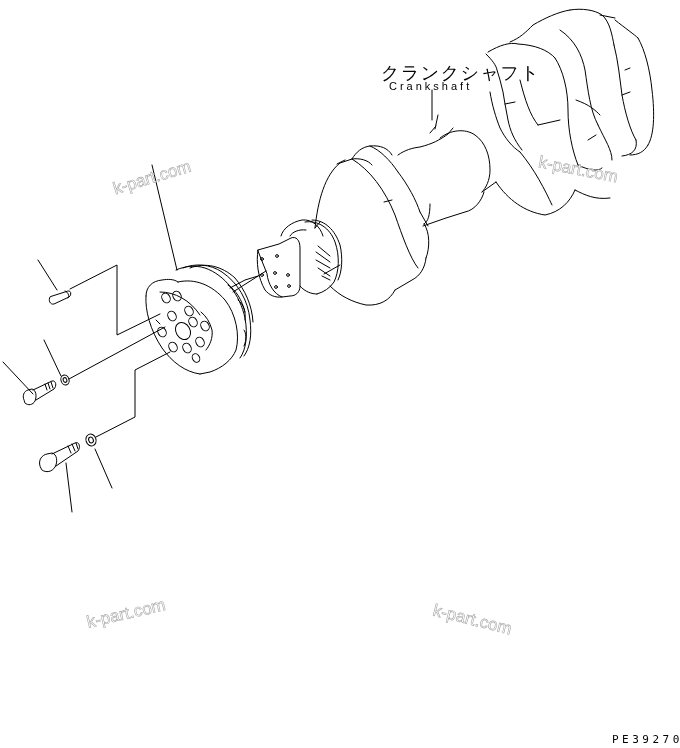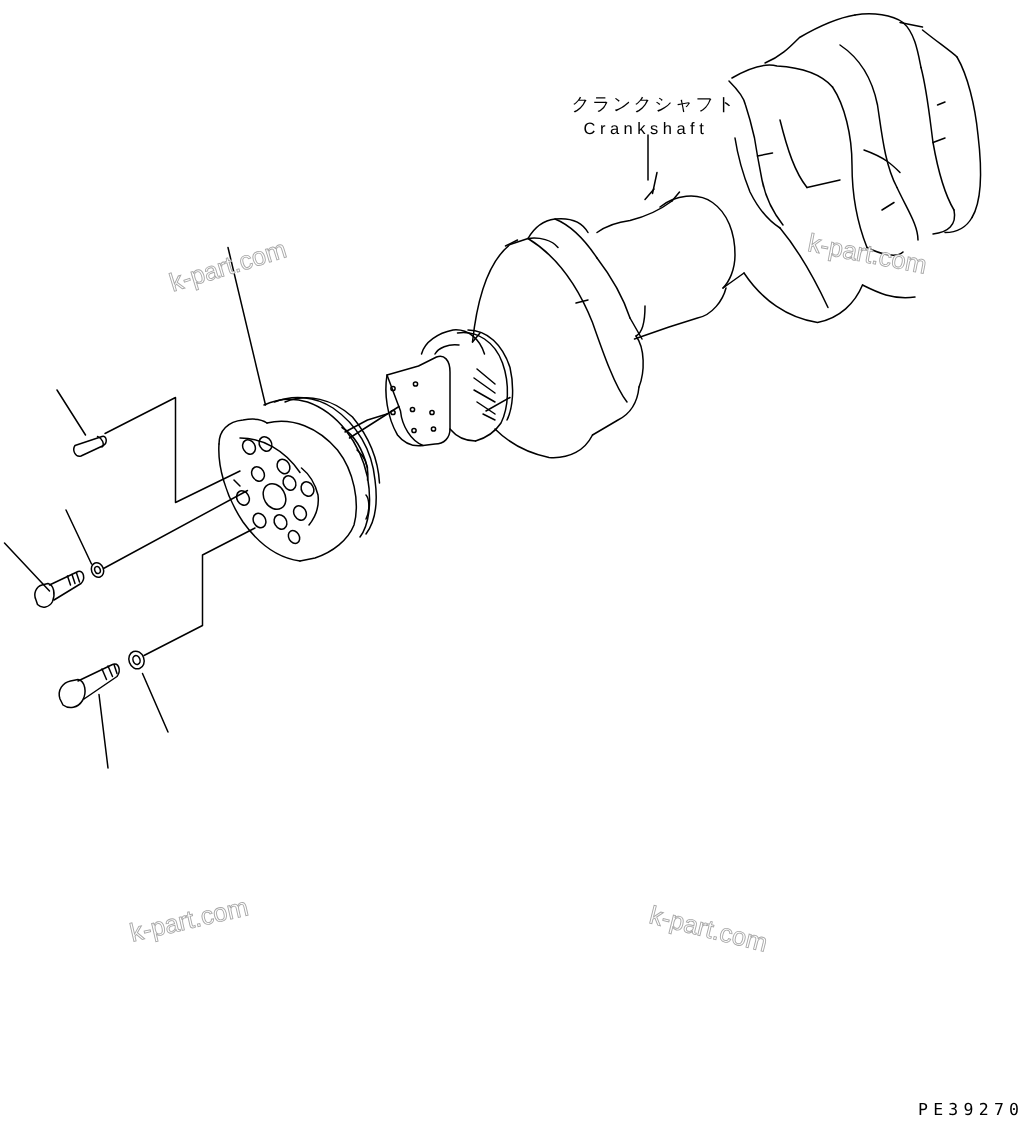--- a/index.html
+++ b/index.html
@@ -1,18 +1,18 @@
 <!DOCTYPE html>
 <html><head>
   <meta charset="utf-8">
   <style>
     html, body { margin: 0; padding: 0; background: #ffffff; }
     body { width: 680px; height: 748px; position: relative; overflow: hidden; font-family: "DejaVu Sans Mono", monospace; }
     #diagram { position: absolute; left: 0; top: 0; width: 680px; height: 748px; }
-    .label-jp { position: absolute; left: 381px; top: 61px; font-family: "DejaVu Sans", sans-serif; font-size: 12px; letter-spacing: 1.5px; color: #000; white-space: nowrap; }
+    .label-jp { position: absolute; left: 381px; top: 61px; font-family: "DejaVu Sans", sans-serif; font-size: 18px; letter-spacing: 1.5px; color: #000; white-space: nowrap; }
     .label-en { position: absolute; left: 389px; top: 80px; font-family: Liberation Sans, sans-serif; font-size: 11px; letter-spacing: 3px; color: #000; white-space: nowrap; }
     .figno { position: absolute; left: 612px; top: 733px; font-family: "DejaVu Sans Mono", monospace; font-size: 11px; letter-spacing: 3.5px; color: #000; white-space: nowrap; }
     .wm { position: absolute; font-family: "Liberation Sans", sans-serif; font-size: 17px; color: #fff; -webkit-text-stroke: 0.6px #a8a8a8; white-space: nowrap; }
     .wm1 { left: 112px; top: 168px; transform: rotate(-17deg); }
     .wm2 { left: 538px; top: 160px; transform: rotate(11deg); }
     .wm3 { left: 86px; top: 604px; transform: rotate(-13deg); }
     .wm4 { left: 432px; top: 610px; transform: rotate(14deg); }
   </style>
 </head>
 <body>

